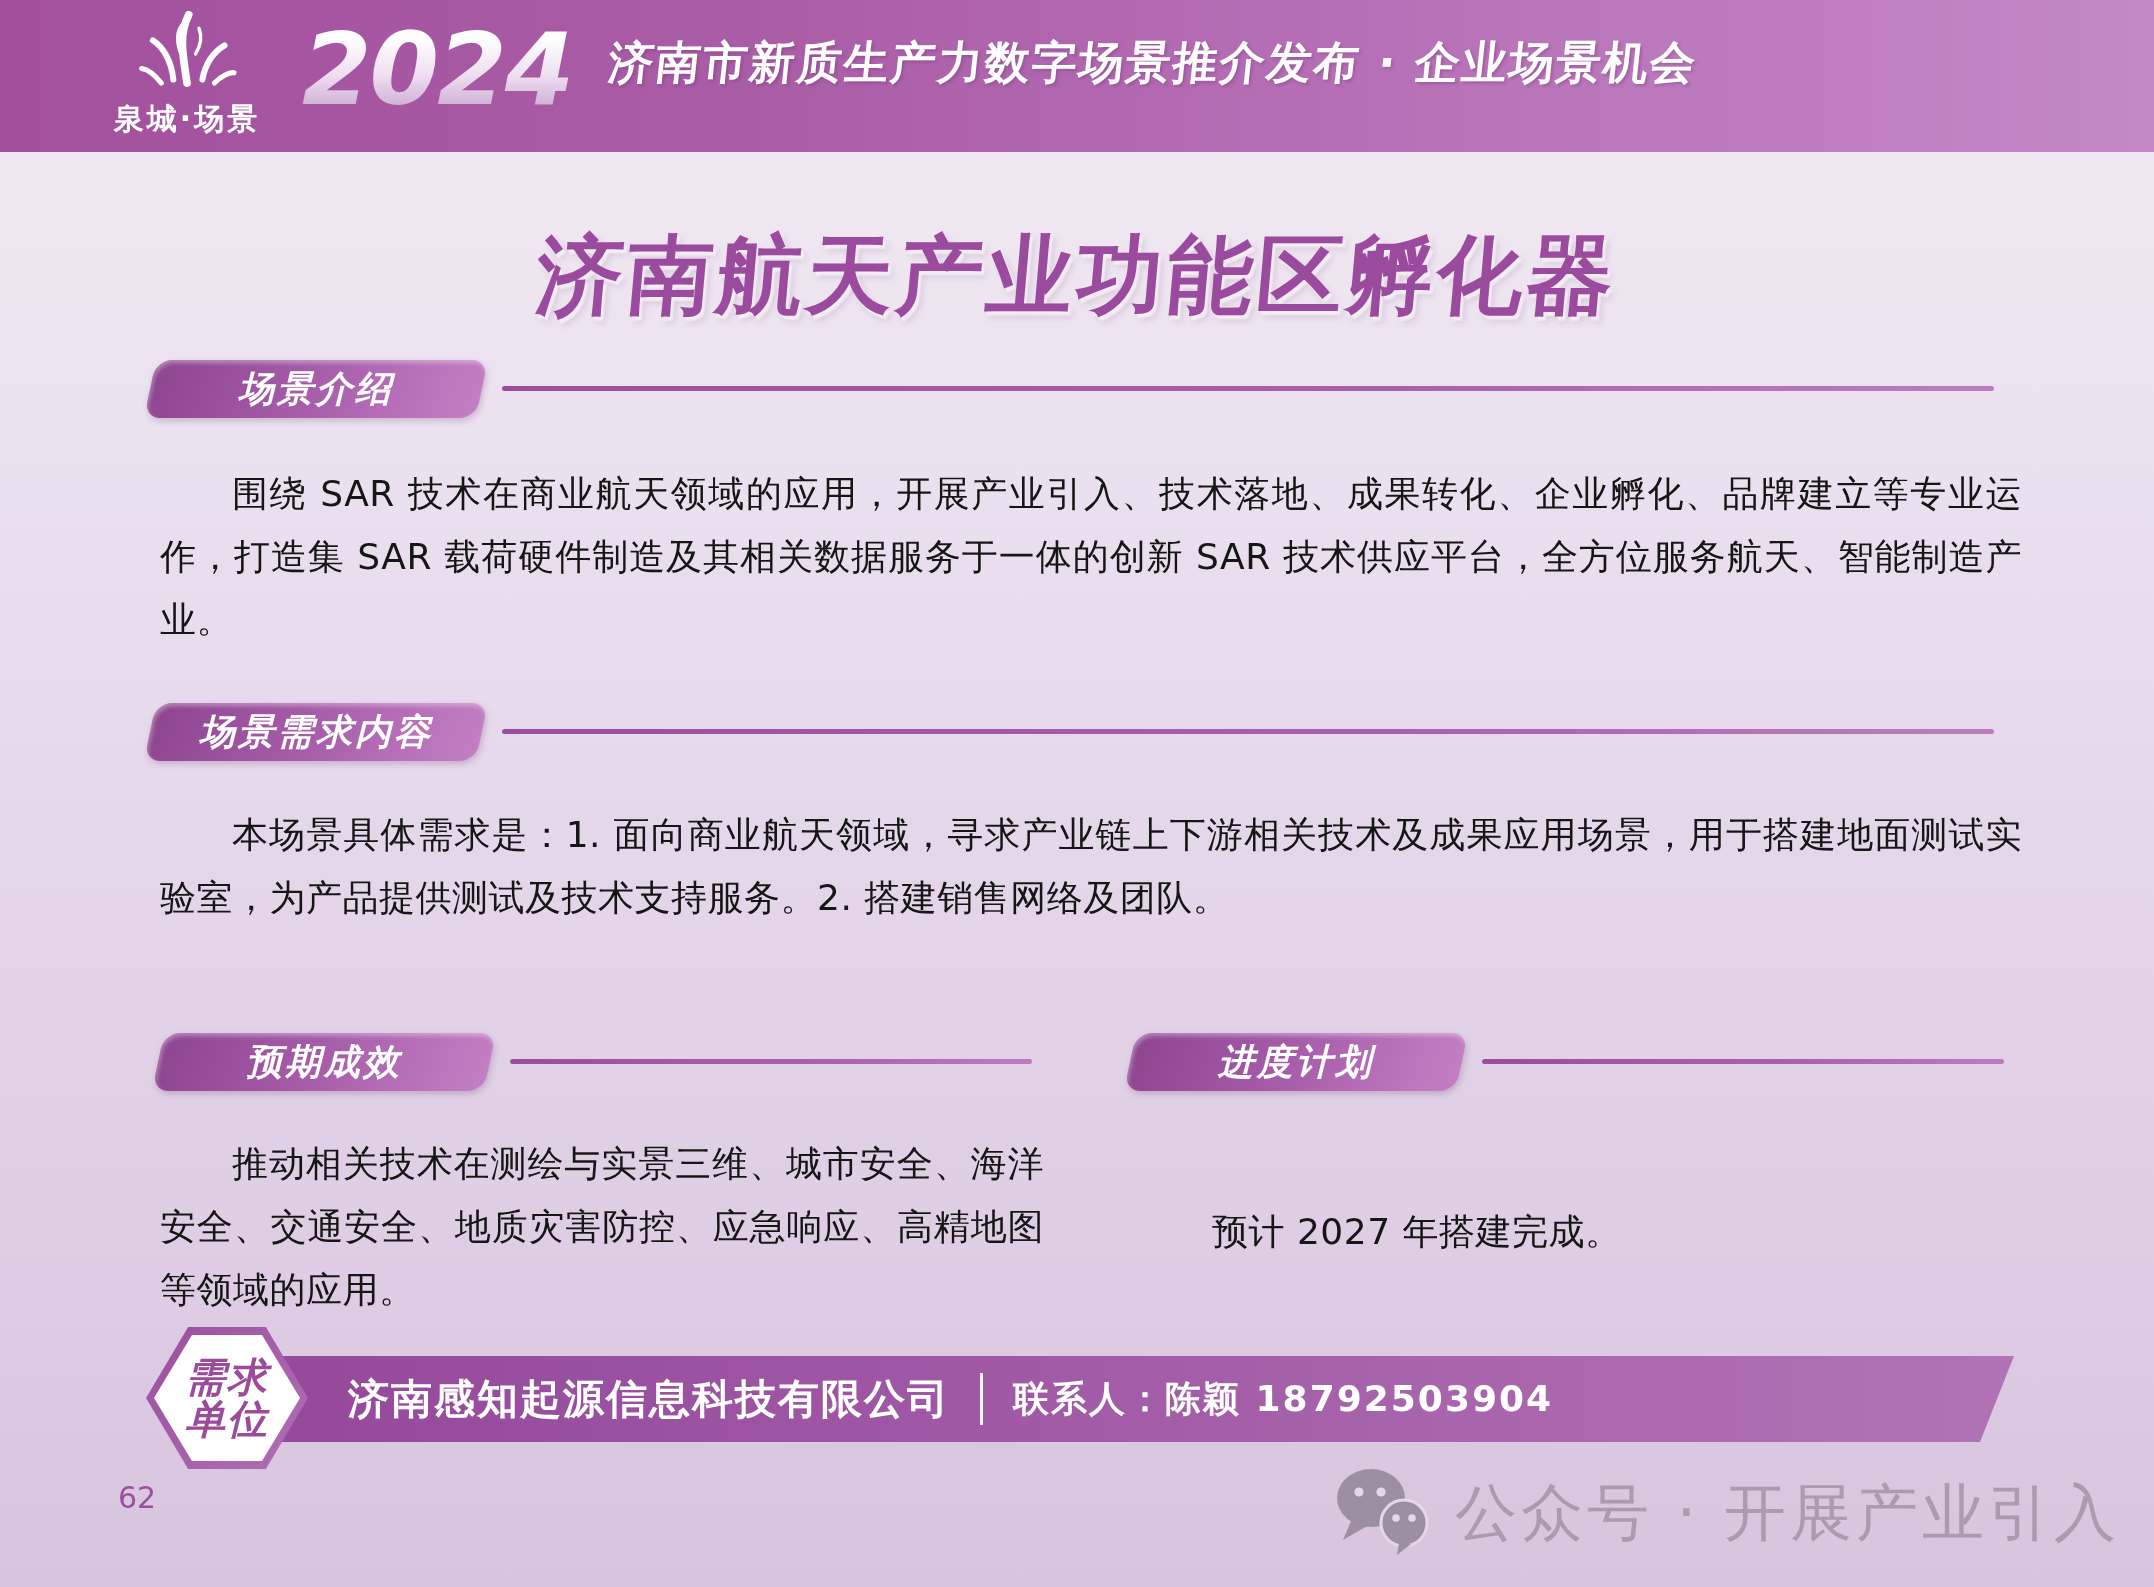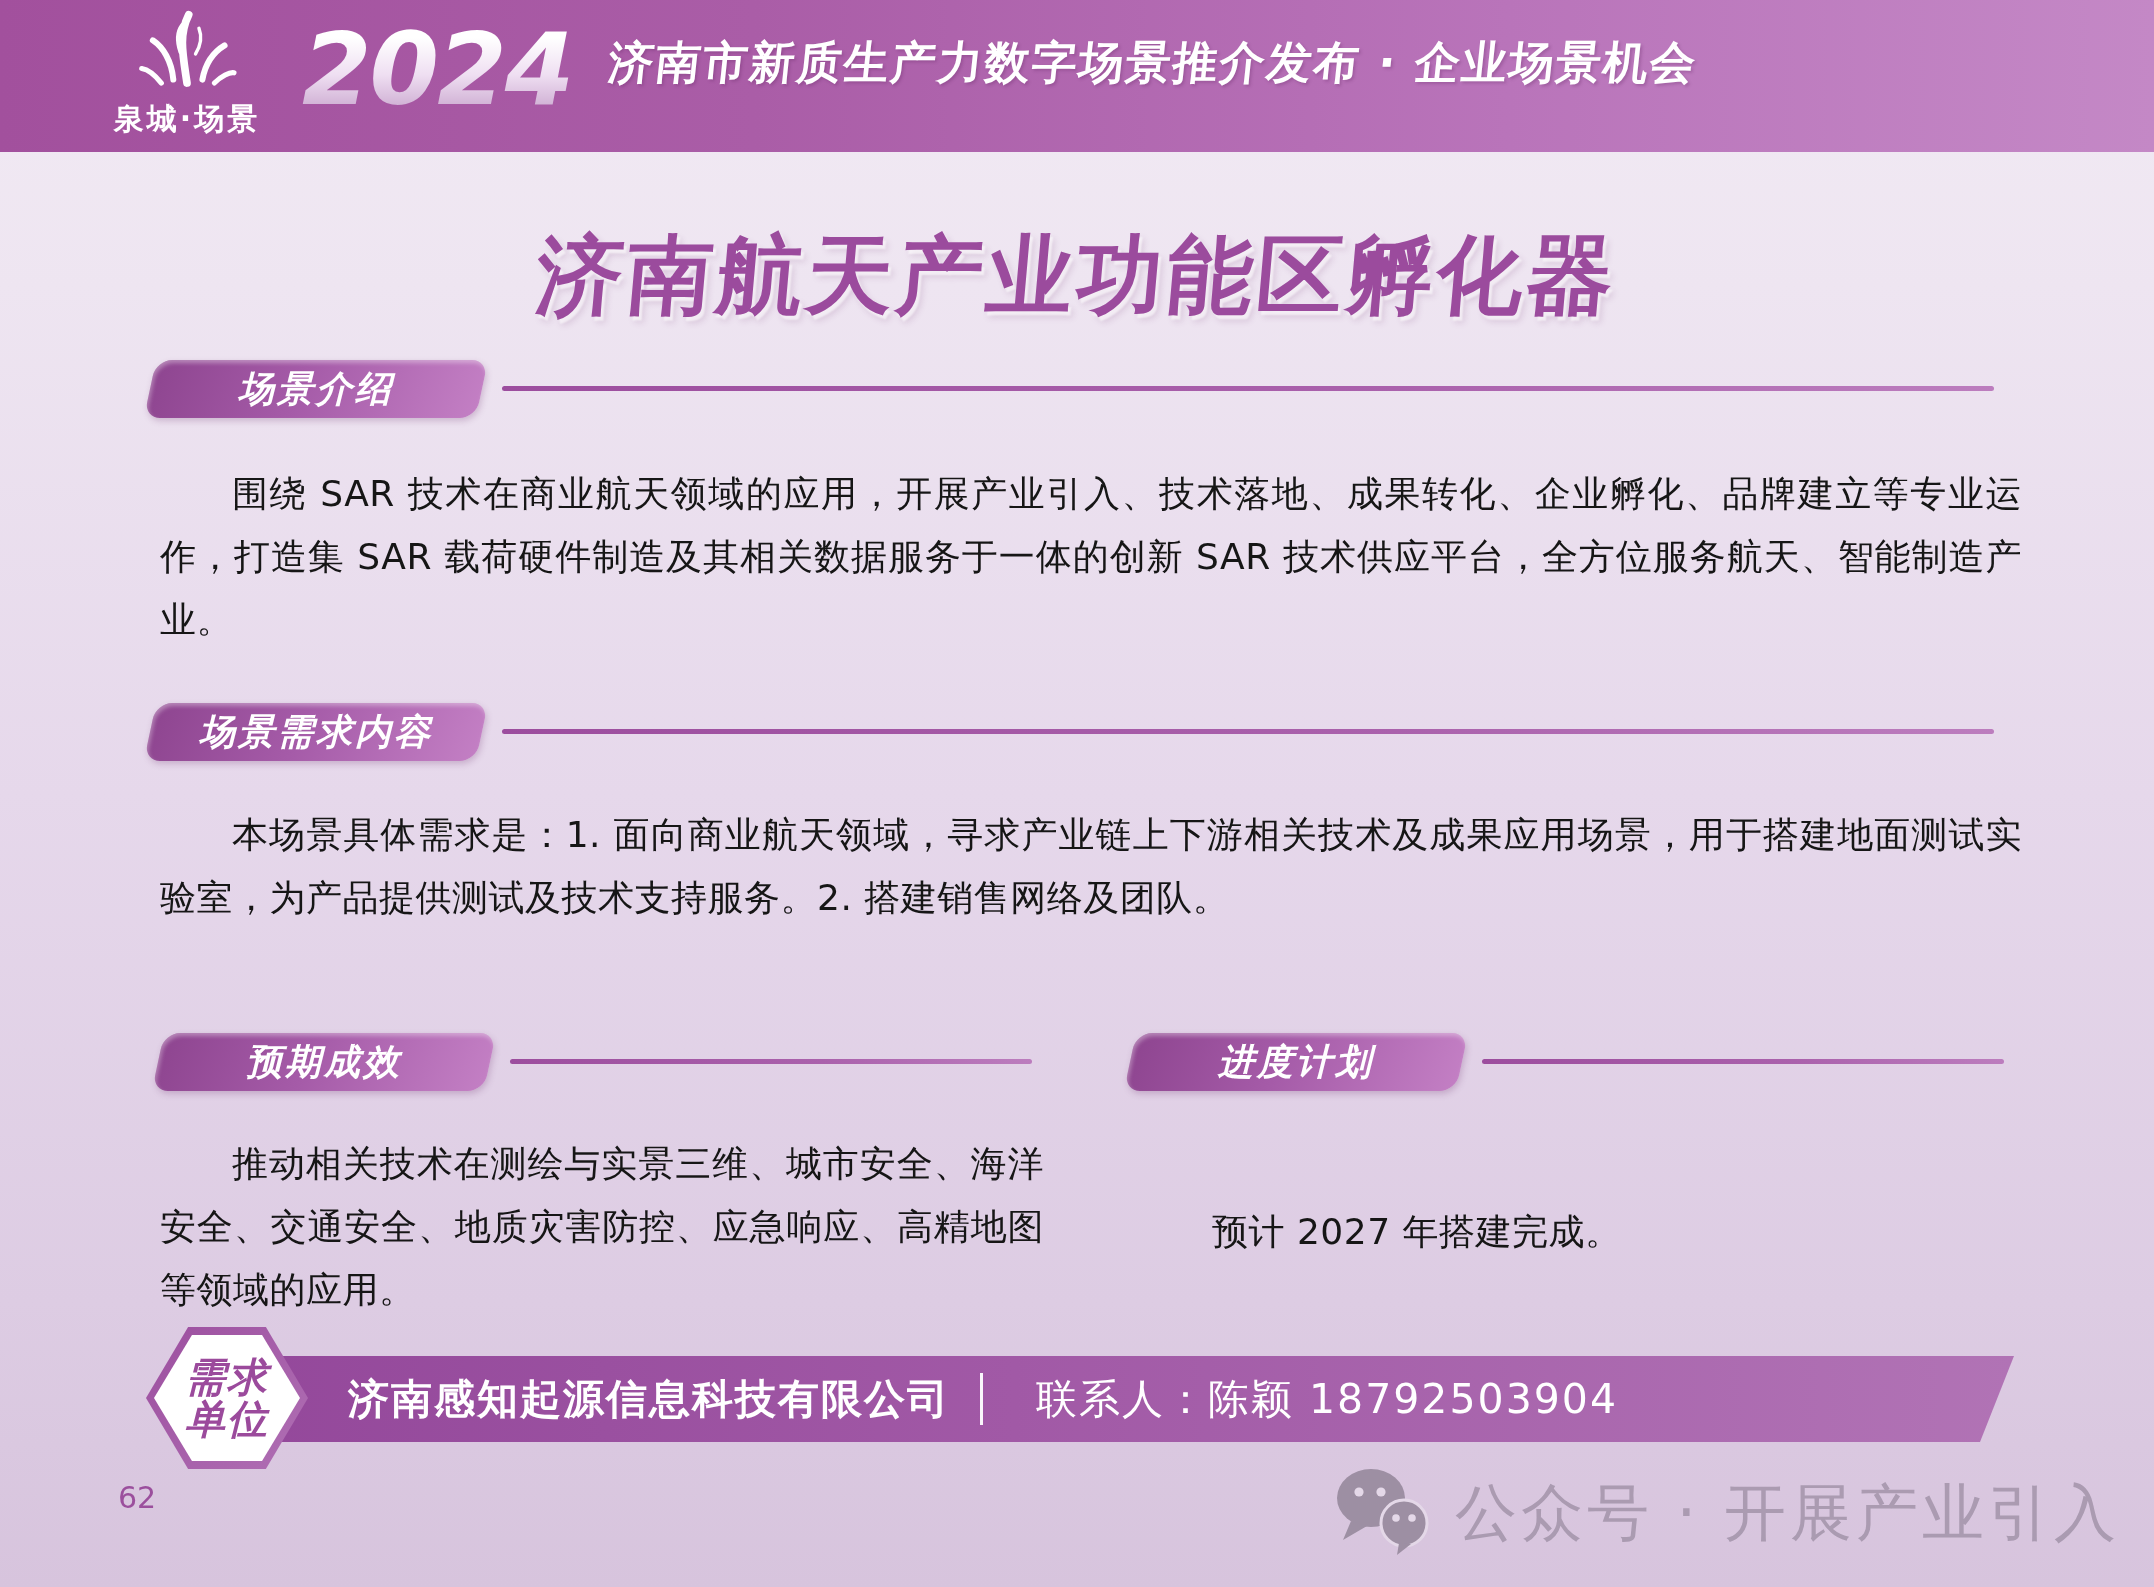--- a/index.html
+++ b/index.html
@@ -69,21 +69,21 @@
 
   
   .banner{
     position:absolute;left:196px;top:1356px;width:1818px;height:86px;
     background:linear-gradient(90deg,#93479a 0%,#a159a6 45%,#b173b5 100%);
     clip-path:polygon(0 0,100% 0,calc(100% - 34px) 100%,0 100%);
     display:flex;align-items:center;padding-left:152px;box-sizing:border-box;
   }
   .banner-company{color:#fff;font-size:41px;font-weight:900;letter-spacing:2px;white-space:nowrap;}
   .banner-divider{width:3px;height:52px;background:rgba(255,255,255,.95);margin:0 30px;}
-  .banner-contact{color:#fff;font-size:41px;font-weight:400;letter-spacing:2px;white-space:nowrap;margin-left:23px;}
+  .banner-contact{color:#fff;font-size:36px;font-weight:700;letter-spacing:2px;white-space:nowrap;}
 
   .hexagon{
     position:absolute;left:146px;top:1327px;width:162px;height:142px;
     clip-path:polygon(26% 0%,74% 0%,100% 50%,74% 100%,26% 100%,0% 50%);
     background:linear-gradient(135deg,#9c4f9f 0%,#b06fb4 100%);
     display:flex;align-items:center;justify-content:center;
   }
   .hexagon-inner{
     width:146px;height:126px;
     clip-path:polygon(26% 0%,74% 0%,100% 50%,74% 100%,26% 100%,0% 50%);

